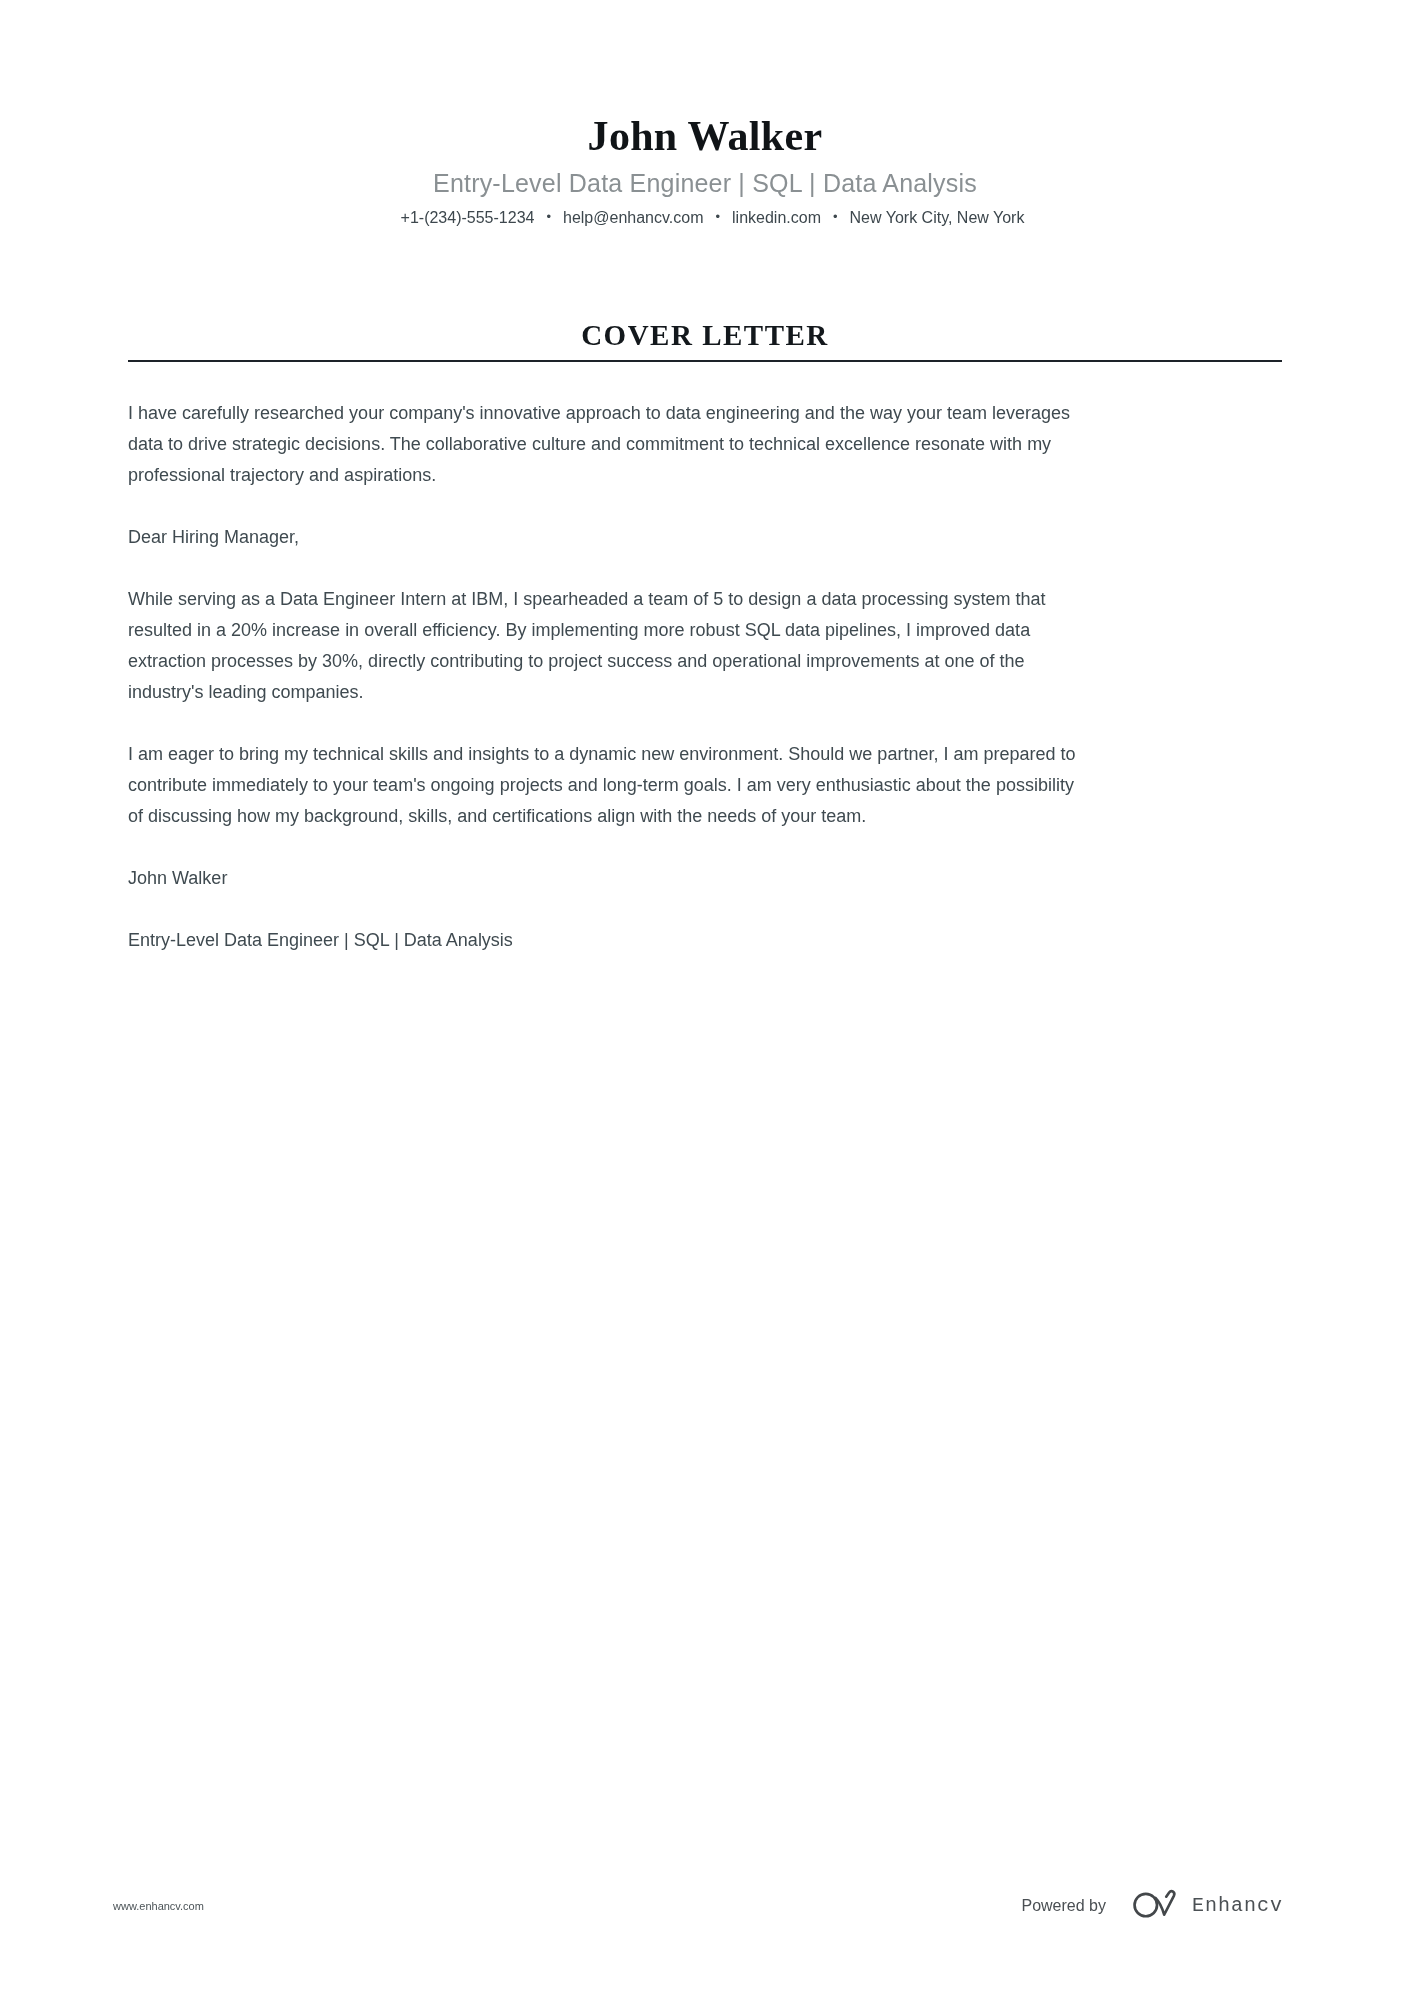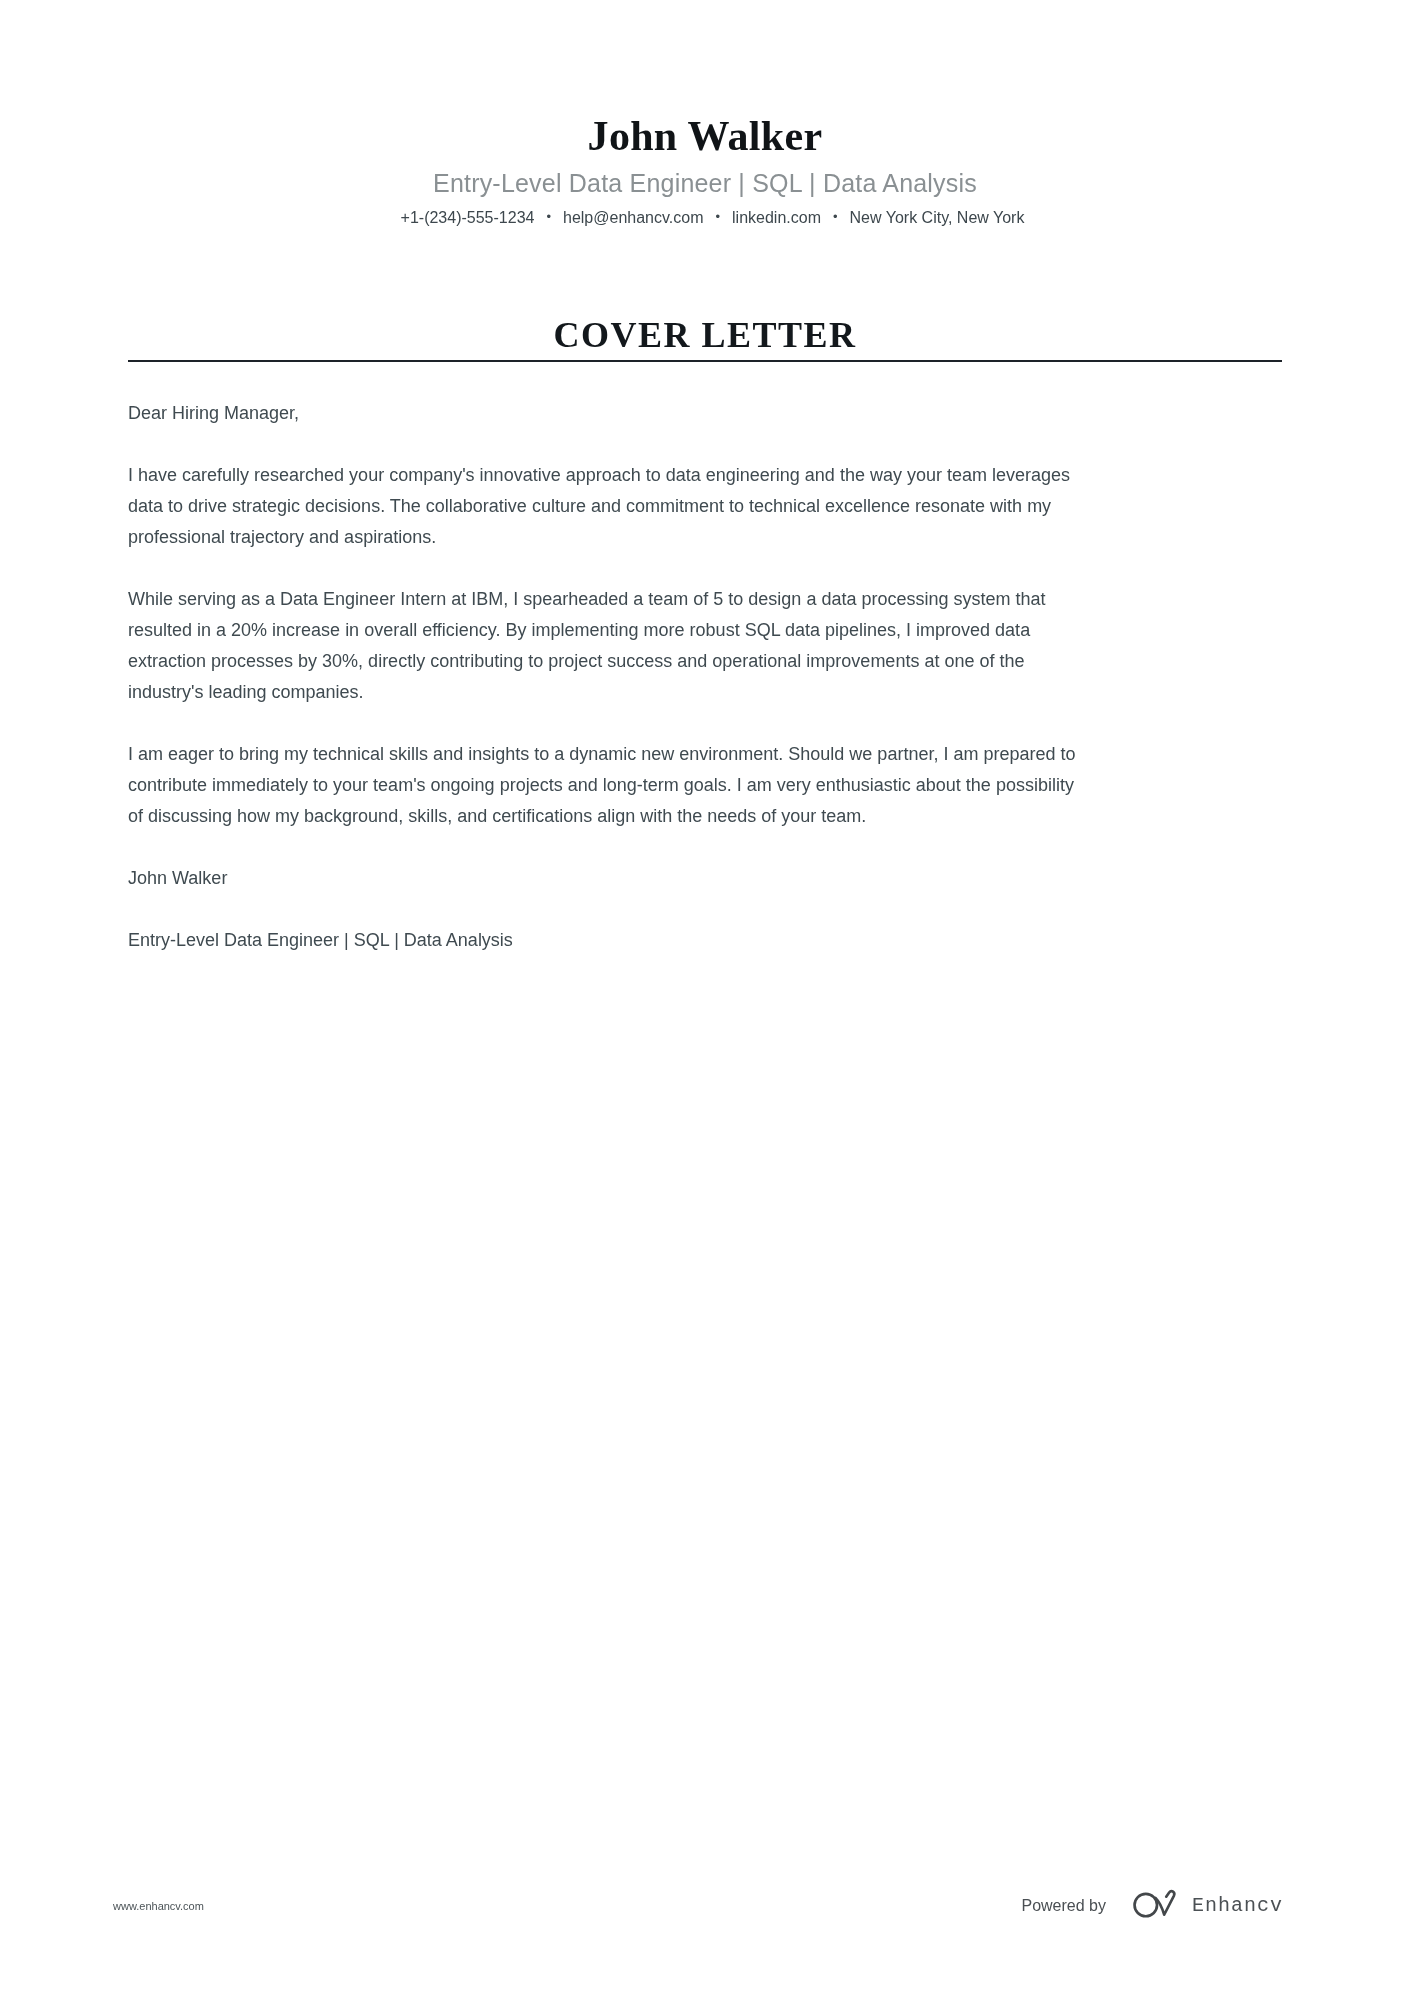--- a/index.html
+++ b/index.html
@@ -48,21 +48,21 @@
     font-size: 13px;
     color: #3d474d;
     transform: translateY(-1px);
   }
 
   
   .section-header { margin-top: 90px; text-align: center; }
   .section-title {
     font-family: "Liberation Serif", "DejaVu Serif", serif;
     font-weight: 700;
-    font-size: 36px;
+    font-size: 29px;
     line-height: 33px;
     letter-spacing: 1.5px;
     color: #13181c;
   }
   .section-rule {
     margin: 8px auto 0 auto;
     width: 1154px;
     height: 2px;
     background: #1d2329;
     border: none;
@@ -129,24 +129,24 @@
       <span>New York City, New York</span>
     </div>
   </div>
 
   <div class="section-header">
     <div class="section-title">COVER LETTER</div>
     <div class="section-rule"></div>
   </div>
 
   <div class="letter">
-    <p class="para">Dear Hiring Manager,</p>
     <p class="para">I have carefully researched your company's innovative approach to data engineering and the way your team leverages
 data to drive strategic decisions. The collaborative culture and commitment to technical excellence resonate with my
 professional trajectory and aspirations.</p>
+    <p class="para">Dear Hiring Manager,</p>
     <p class="para">While serving as a Data Engineer Intern at IBM, I spearheaded a team of 5 to design a data processing system that
 resulted in a 20% increase in overall efficiency. By implementing more robust SQL data pipelines, I improved data
 extraction processes by 30%, directly contributing to project success and operational improvements at one of the
 industry's leading companies.</p>
     <p class="para">I am eager to bring my technical skills and insights to a dynamic new environment. Should we partner, I am prepared to
 contribute immediately to your team's ongoing projects and long-term goals. I am very enthusiastic about the possibility
 of discussing how my background, skills, and certifications align with the needs of your team.</p>
     <p class="para signature-name">John Walker</p>
     <p class="para signature-title">Entry-Level Data Engineer | SQL | Data Analysis</p>
   </div>

